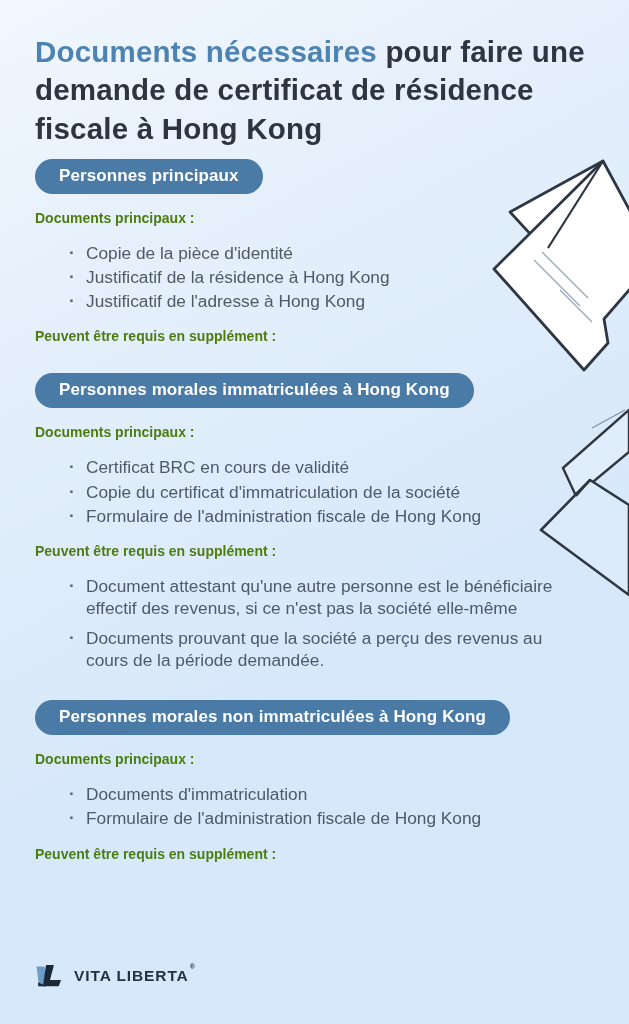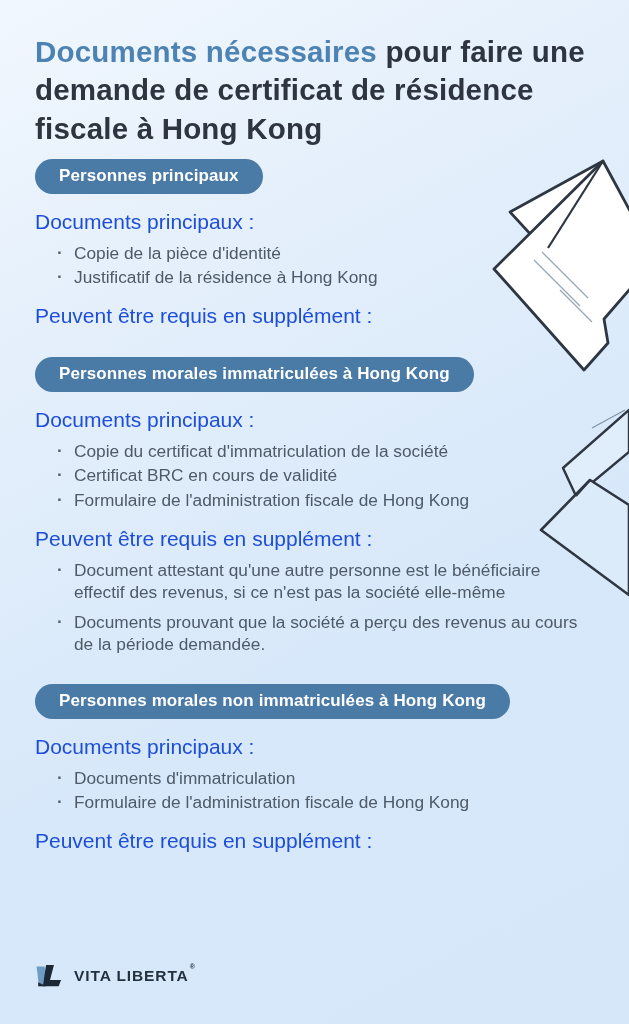--- a/index.html
+++ b/index.html
@@ -30,24 +30,24 @@
     background:#4a7aa6; color:#ffffff;
     font-size:17px; font-weight:bold;
     padding:7px 24px 8px 24px;
     border-radius:22px;
     letter-spacing:0.1px;
   }
   .section { margin-top:0; }
   .section + .section { margin-top:29px; }
 
   .group-heading {
-    font-size:21px; font-weight:normal; color:#1d4ed8;
+    font-size:14px; font-weight:bold; color:#4d7c0f;
     margin:16px 0 8px 0;
   }
-  ul.doc-list { list-style:none; margin:4px; padding:0 0 0 11px; }
+  ul.doc-list { list-style:none; margin:16px; padding:0 0 0 11px; }
   ul.doc-list li {
     position:relative;
     font-size:17.3px; line-height:1.28; color:#4e5a68;
     padding-left:24px; margin-bottom:2px; max-width:540px;
   }
   ul.doc-list.roomy li { margin-bottom:8px; }
   ul.doc-list li::before {
     content:"\00B7";
     position:absolute; left:7px; top:-1px;
     color:#57636f; font-weight:bold;
@@ -87,30 +87,31 @@
 <div class="content">
 
   <h1 class="title"><span class="highlight">Documents nécessaires</span> <span>pour faire une demande de certificat de résidence fiscale à Hong Kong</span></h1>
 
   <div class="section">
     <span class="badge">Personnes principaux</span>
     <div class="group-heading">Documents principaux :</div>
     <ul class="doc-list">
       <li>Copie de la pièce d'identité</li>
       <li>Justificatif de la résidence à Hong Kong</li>
+      <li>Justificatif de l'adresse à Hong Kong</li>
     </ul>
     <div class="group-heading">Peuvent être requis en supplément :</div>
   </div>
 
   <div class="section">
     <span class="badge">Personnes morales immatriculées à Hong Kong</span>
     <div class="group-heading">Documents principaux :</div>
     <ul class="doc-list">
+      <li>Certificat BRC en cours de validité</li>
       <li>Copie du certificat d'immatriculation de la société</li>
-      <li>Certificat BRC en cours de validité</li>
       <li>Formulaire de l'administration fiscale de Hong Kong</li>
     </ul>
     <div class="group-heading">Peuvent être requis en supplément :</div>
     <ul class="doc-list roomy">
       <li>Document attestant qu'une autre personne est le bénéficiaire effectif des revenus, si ce n'est pas la société elle-même</li>
       <li>Documents prouvant que la société a perçu des revenus au cours de la période demandée.</li>
     </ul>
   </div>
 
   <div class="section">

